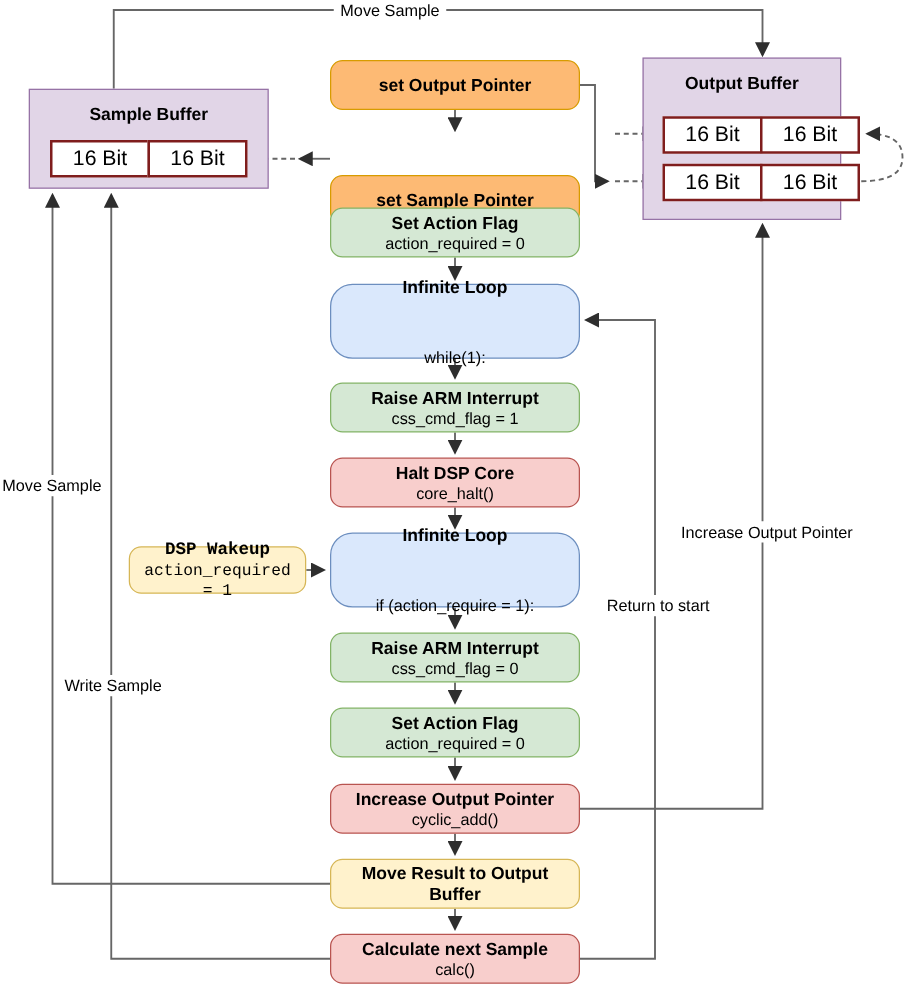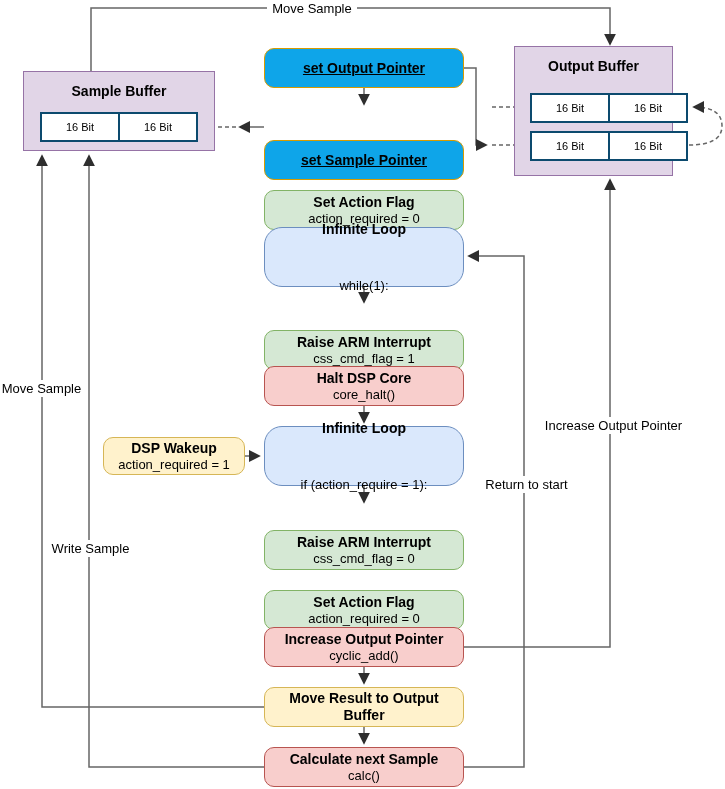--- a/index.html
+++ b/index.html
@@ -8,34 +8,34 @@
     font-family:"Liberation Sans","DejaVu Sans",sans-serif;color:#000;
   }
   .edges{position:absolute;left:0;top:0;width:725px;height:789px;}
   .node{
     position:absolute;box-sizing:border-box;
     display:flex;flex-direction:column;justify-content:center;align-items:center;
     text-align:center;border:1.5px solid;border-radius:10px;padding:2px 6px;
   }
   .node .t{font-weight:bold;font-size:14px;line-height:17px;}
   .node .s{font-size:13px;line-height:16px;}
-  .orange{background:#0ea5e9;border-color:#D79B00;text-decoration:underline;}
+  .orange{background:#fdba74;border-color:#D79B00;}
   .yellow{background:#FFF2CC;border-color:#D6B656;}
-  .green{background:#D5E8D4;border-color:#82B366;margin-top:24px;}
+  .green{background:#D5E8D4;border-color:#82B366;}
   .blue{background:#DAE8FC;border-color:#6C8EBF;border-radius:18px;gap:40px;}
   .red{background:#F8CECC;border-color:#B85450;text-align:center;}
   .buffer{
     position:absolute;box-sizing:border-box;
     background:#E1D5E7;border:1.5px solid #9673A6;
   }
   .buffer-title{text-align:center;font-weight:bold;font-size:14px;padding-top:11px;}
   .cellrow{position:absolute;display:flex;}
   .cell{
-    box-sizing:border-box;width:80px;background:#fff;border:2px solid #0c4a6e;
-    display:flex;align-items:center;justify-content:center;font-size:11px;
+    box-sizing:border-box;width:80px;background:#fff;border:2px solid #7f1d1d;
+    display:flex;align-items:center;justify-content:center;font-size:17px;
   }
   .cell + .cell{margin-left:-2px;}
   .edge-label{
     position:absolute;background:#fff;font-size:13px;line-height:17px;
     text-align:center;white-space:nowrap;padding:0 1px;
   }
 </style>
 </head>
 <body>
 
@@ -136,21 +136,21 @@
     <div class="s">cyclic_add()</div>
   </div>
   <div class="node red" style="left:264px;top:747px;width:200px;height:40px;">
     <div class="t">Calculate next Sample</div>
     <div class="s">calc()</div>
   </div>
   <div class="node yellow" style="left:264px;top:687px;width:200px;height:40px;">
     <div class="t">Move Result to Output Buffer</div>
   </div>
 
-  <div class="node yellow" style="left:103px;top:437px;width:142px;height:38px;">
+  <div class="node yellow" style="left:103px;top:437px;width:142px;height:38px;font-family:Liberation Mono, monospace;">
     <div class="t">DSP Wakeup</div>
     <div class="s">action_required = 1</div>
   </div>
 
   <div class="edge-label" style="left:267px;top:0px;width:88px;">Move Sample</div>
   <div class="edge-label" style="left:0px;top:380px;width:81px;">Move Sample</div>
   <div class="edge-label" style="left:48px;top:540px;width:83px;">Write Sample</div>
   <div class="edge-label" style="left:481px;top:476px;width:89px;">Return to start</div>
   <div class="edge-label" style="left:540px;top:417px;width:145px;">
     <div>Increase Output Pointer</div>

